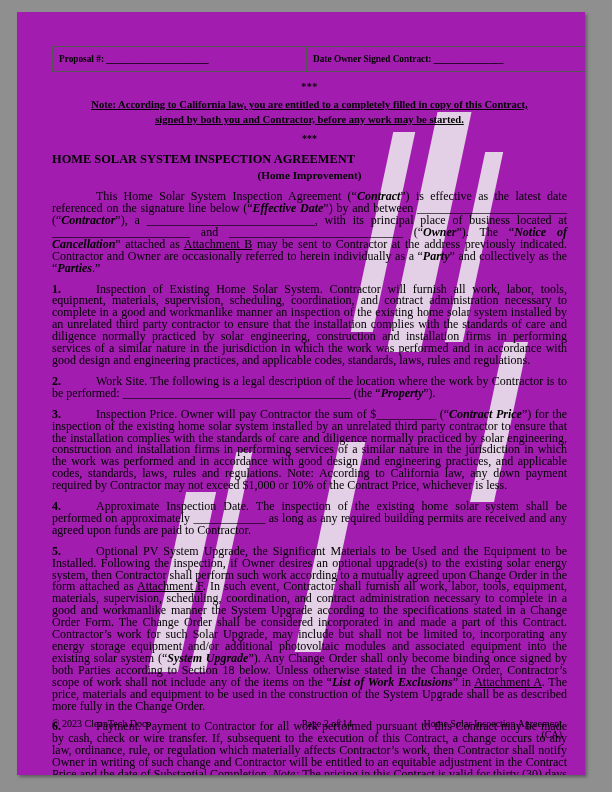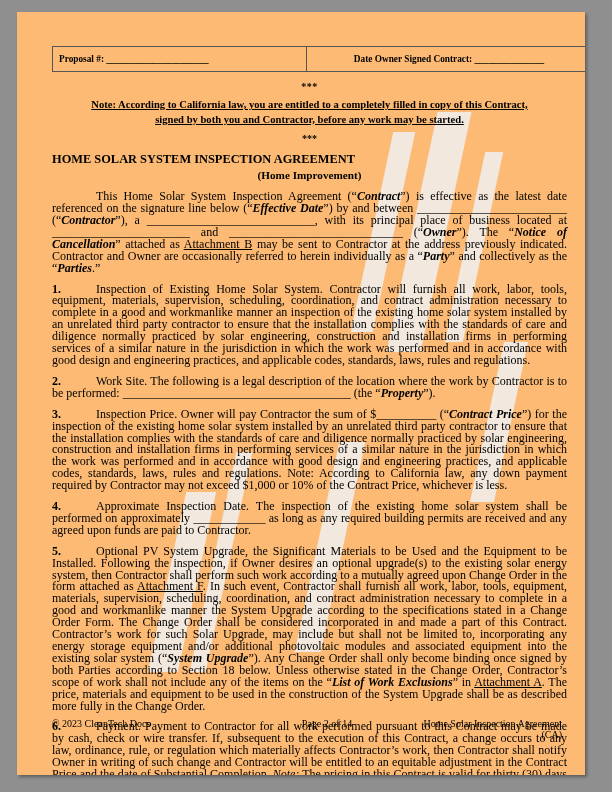--- a/index.html
+++ b/index.html
@@ -12,21 +12,21 @@
     background: #8f8f8f;
     font-family: "Liberation Serif", "DejaVu Serif", serif;
     overflow: hidden;
   }
   #page-shadow {
     position: absolute;
     left: 17px;
     top: 12px;
     width: 568px;
     height: 763px;
-    background: #fdba74;
+    background: #a21caf;
     box-shadow: 2px 2px 3px rgba(0,0,0,0.35);
     overflow: hidden;
   }
   .watermark {
     position: absolute;
     pointer-events: none;
     background: #f0f0f0;
     opacity: 0.85;
   }
   .wm1 { left: 355px; top: 120px;  width: 22px; height: 200px; transform: skewX(-12deg); }
@@ -55,21 +55,21 @@
   table.header-table td {
     border: 1.2px solid #555;
     padding: 3px 6px 4px 6px;
     font-size: 9.3px;
     font-weight: bold;
     font-family: "Liberation Serif", "DejaVu Serif", serif;
     height: 17px;
     vertical-align: middle;
   }
   td.cell-left  { width: 241px; text-align: left; }
-  td.cell-right { width: 272px; text-align: center; }
+  td.cell-right { width: 272px; text-align: left; }
 
   .stars {
     text-align: center;
     font-weight: bold;
     font-size: 10px;
     letter-spacing: 0.5px;
     margin: 9px 0 6px 0;
   }
   .note-block {
     text-align: center;

